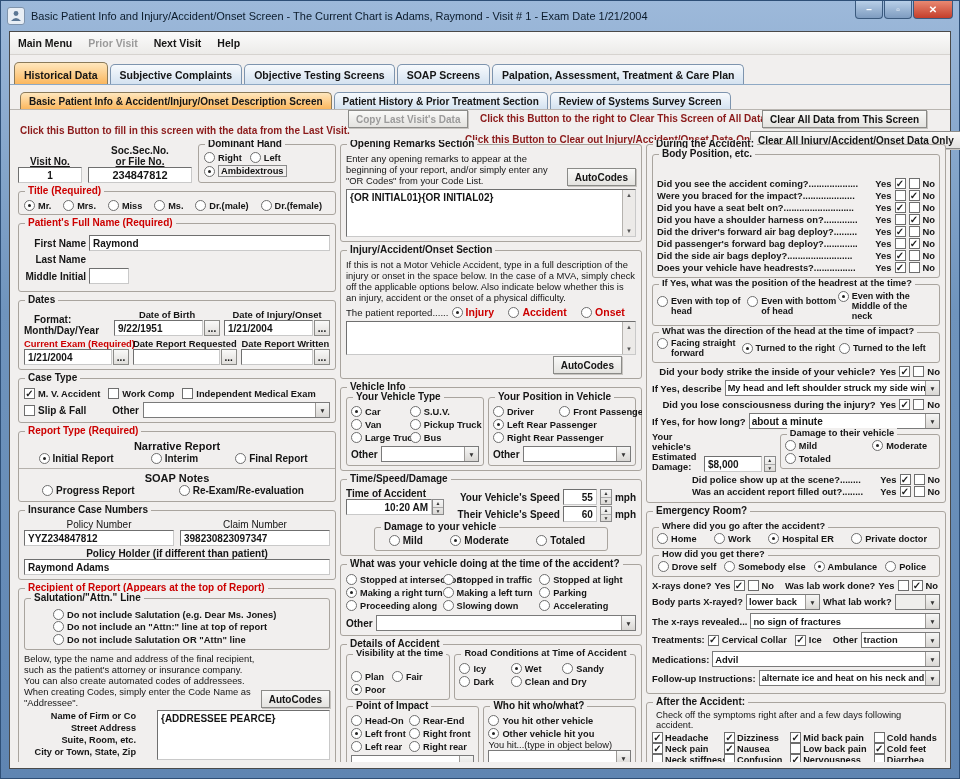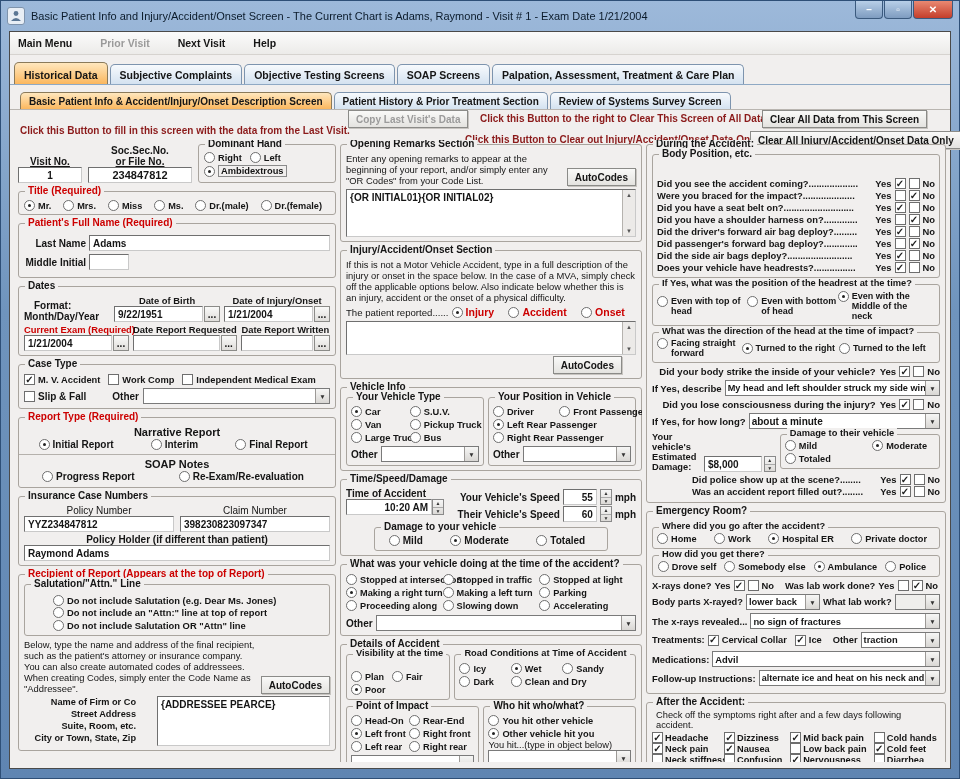--- a/index.html
+++ b/index.html
@@ -7,21 +7,21 @@
 body{font-family:"Liberation Sans",sans-serif;font-size:10px;font-weight:bold;color:#151515;background:#4f74a3;position:relative}
 
 .frame{position:absolute;inset:0;background:linear-gradient(#9db9da,#6f94bd 40%,#5f85b2);border:1px solid #2e4f77}
 .titlebar{position:absolute;left:0;top:0;right:0;height:30px;display:flex;align-items:center;padding:0 6px;gap:6px}
 .title{font-size:11px;font-weight:normal;color:#0b1b2b;flex:1;white-space:nowrap;overflow:hidden}
 .winbtns{display:flex;gap:1px;align-self:flex-start}
 .wbtn{width:28px;height:18px;display:flex;align-items:center;justify-content:center;font-size:10px;color:#fff;background:linear-gradient(#b8cfe8,#7e9cc0);border:1px solid #3b5a7e;border-top:none;border-radius:0 0 4px 4px}
 .wbtn.close{width:40px;background:linear-gradient(#e98972,#c43e2b)}
 .client{position:absolute;left:8px;right:8px;top:30px;bottom:9px;background:#f1efee;border:1px solid #4a4a4a}
 
-.menubar{height:23px;background:linear-gradient(#fbfbfb,#ecebe9);border-bottom:1px solid #d6d3cf;display:flex;align-items:center;padding:0 8px;gap:28px}
+.menubar{height:23px;background:linear-gradient(#fbfbfb,#ecebe9);border-bottom:1px solid #d6d3cf;display:flex;align-items:center;padding:0 8px;gap:16px}
 .mitem{font-size:10.5px;cursor:default}
 .mitem.dis{color:#9a9a9a}
 
 .tabs1{height:30px;display:flex;align-items:flex-end;padding-left:4px;gap:2px;border-bottom:1px solid #8fa9c4}
 .tabs2{height:25px;display:flex;align-items:flex-end;padding-left:10px;gap:2px;border-bottom:1px solid #b9b5b0}
 .tab{border:1px solid #7d94ae;border-bottom:none;border-radius:5px 5px 0 0;padding:4px 9px 3px;background:linear-gradient(#f7fafd,#d4e2f0);white-space:nowrap;font-size:10.5px}
 .tab.act{background:linear-gradient(#ffe7bd,#fbb75e);border-color:#8a7a5a;padding-top:6px}
 .tabs2 .tab{font-size:10px;padding:3px 8px 2px}
 
 .hdr{position:relative;height:40px}
@@ -200,22 +200,25 @@
             </span>
             <span class="opt">
               <span class="radio"></span>
               <span class="olabel">Dr.(female)</span>
             </span>
           </div>
       </div>
       <div class="group">
         <span class="legend red">Patient's Full Name (Required)</span>
         <div class="frow">
+            <span class="flab">First Name</span>
+            <span class="tin grow">Raymond</span>
+          </div>
+        <div class="frow">
             <span class="flab">Last Name</span>
-            <span class="tin grow">Adams</span>
           </div>
         <div class="frow">
             <span class="flab" style="width:62px">Middle Initial</span>
             <span class="tin" style="width:40px"></span>
           </div>
       </div>
       <div class="group">
         <span class="legend">Dates</span>
         <div style="display:flex;gap:4px;align-items:flex-end">
           <div style="width:86px">

